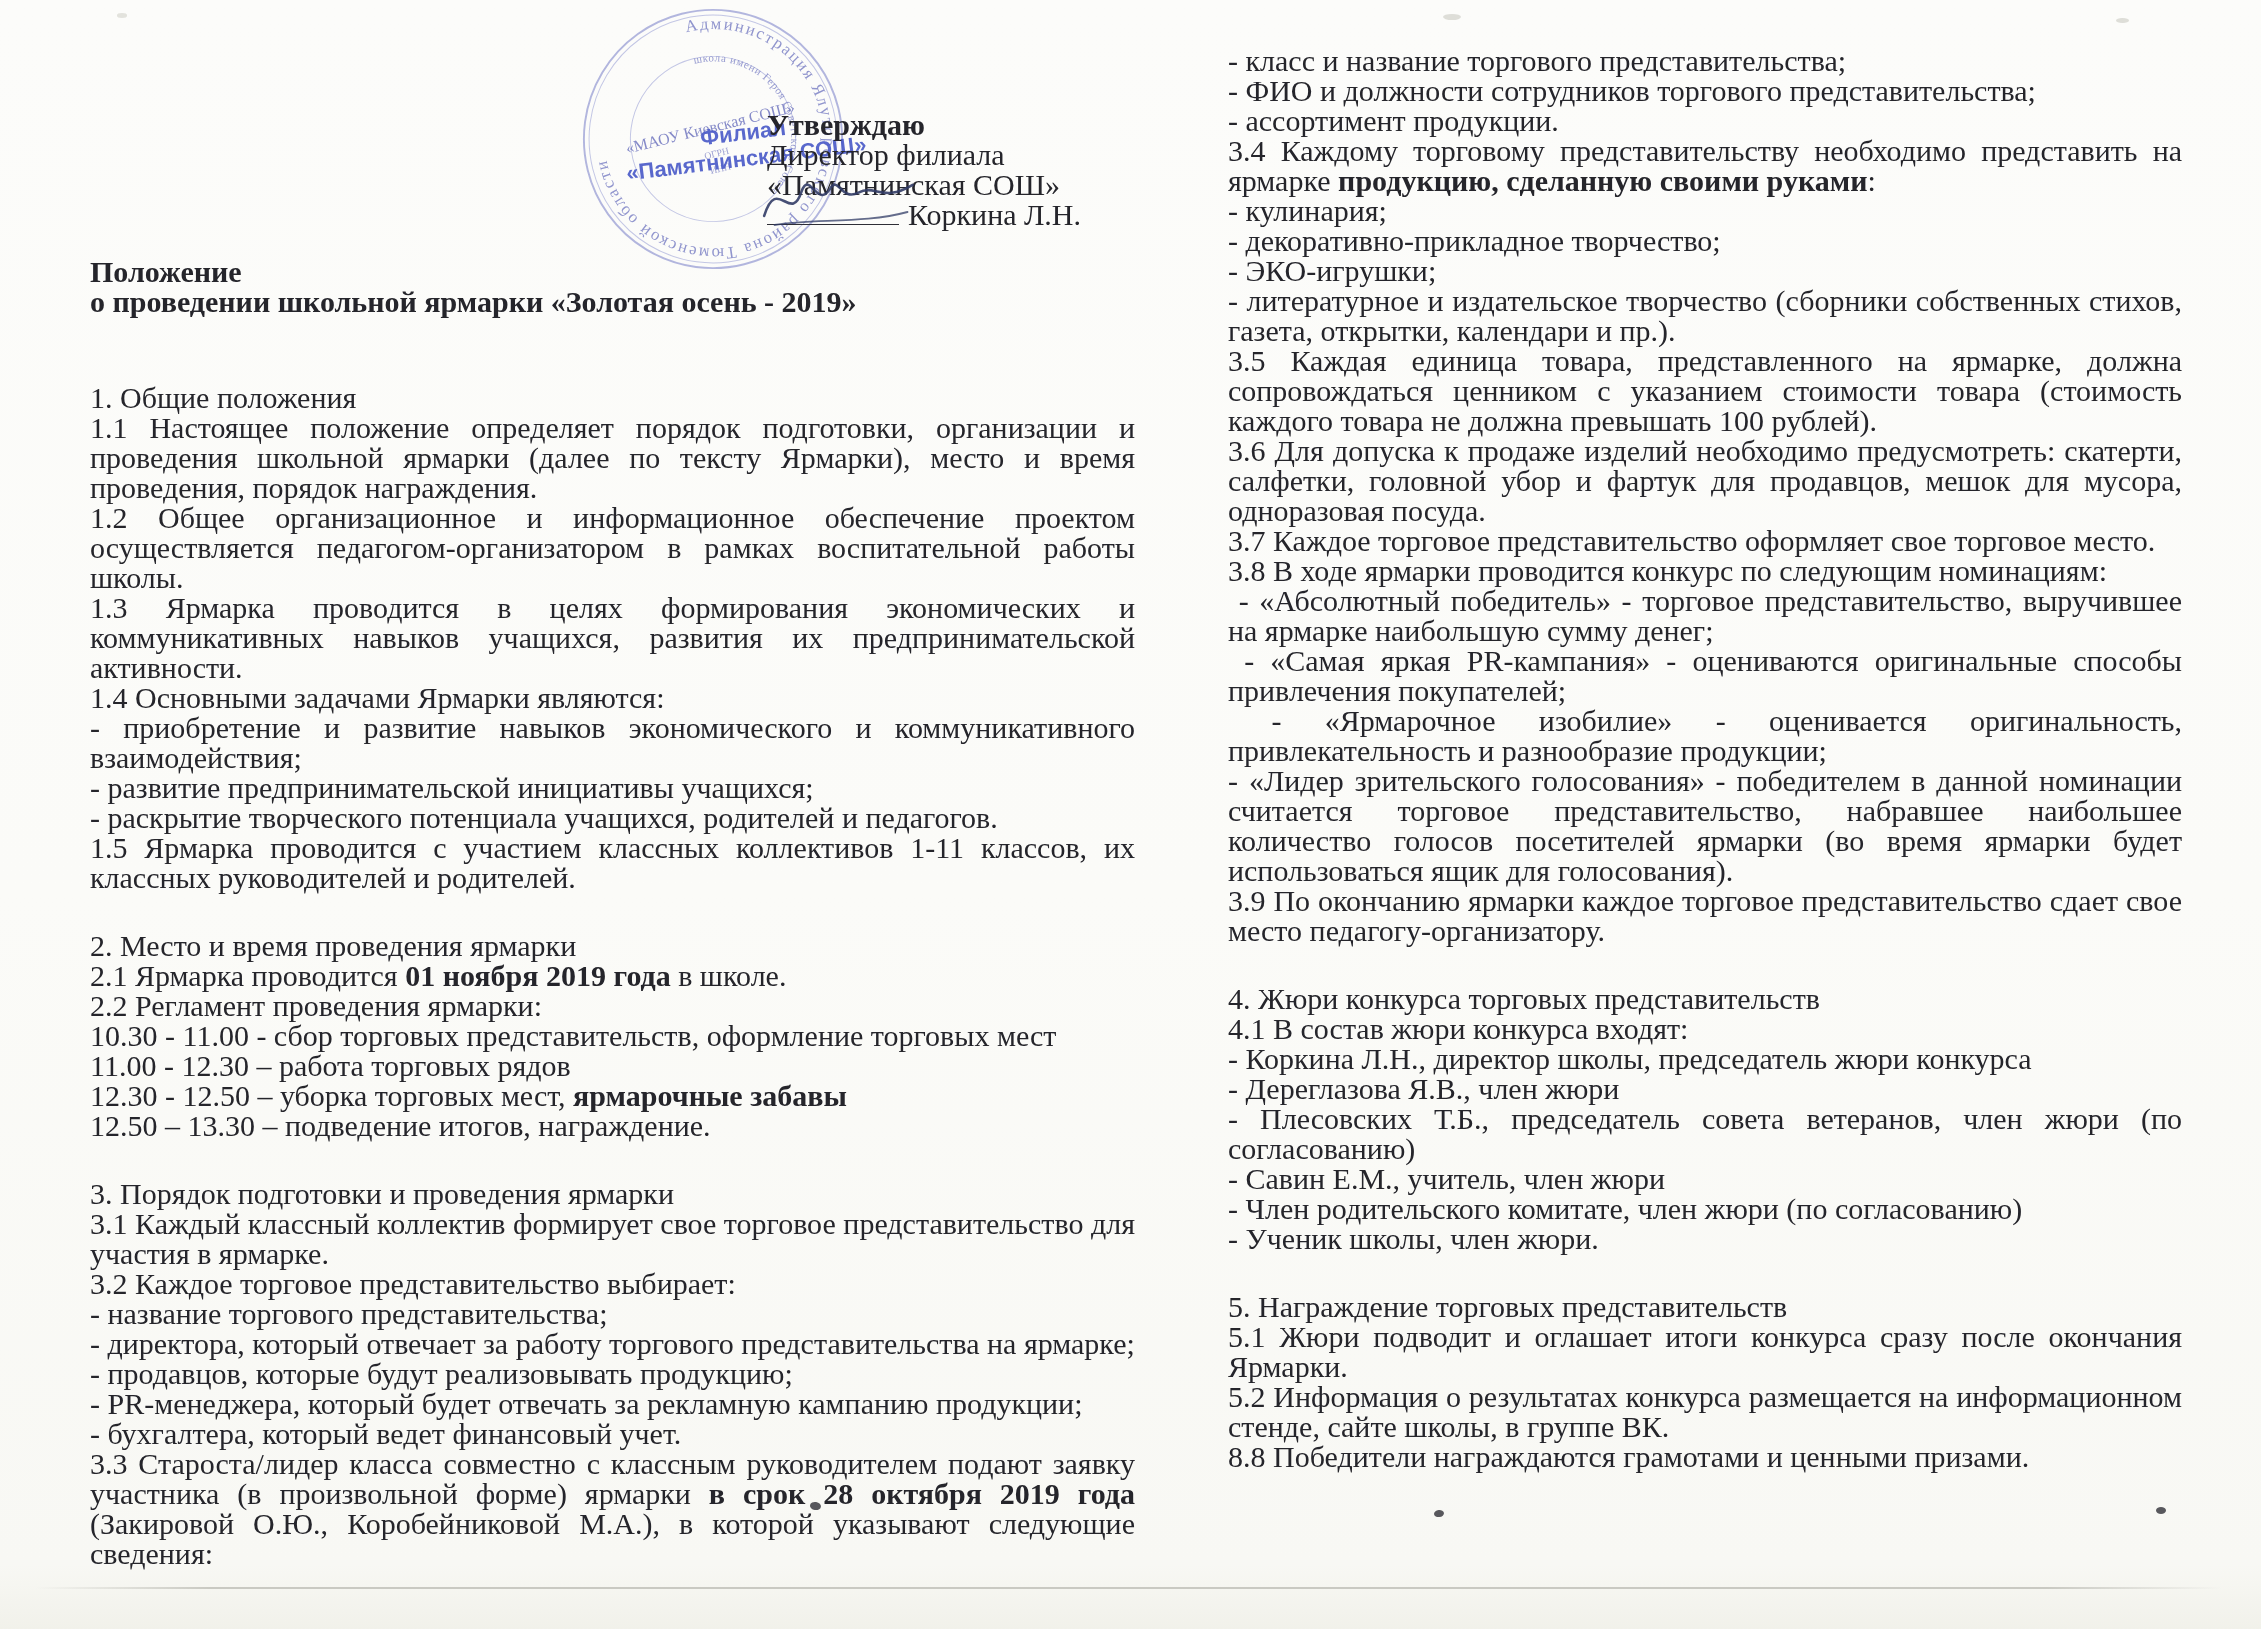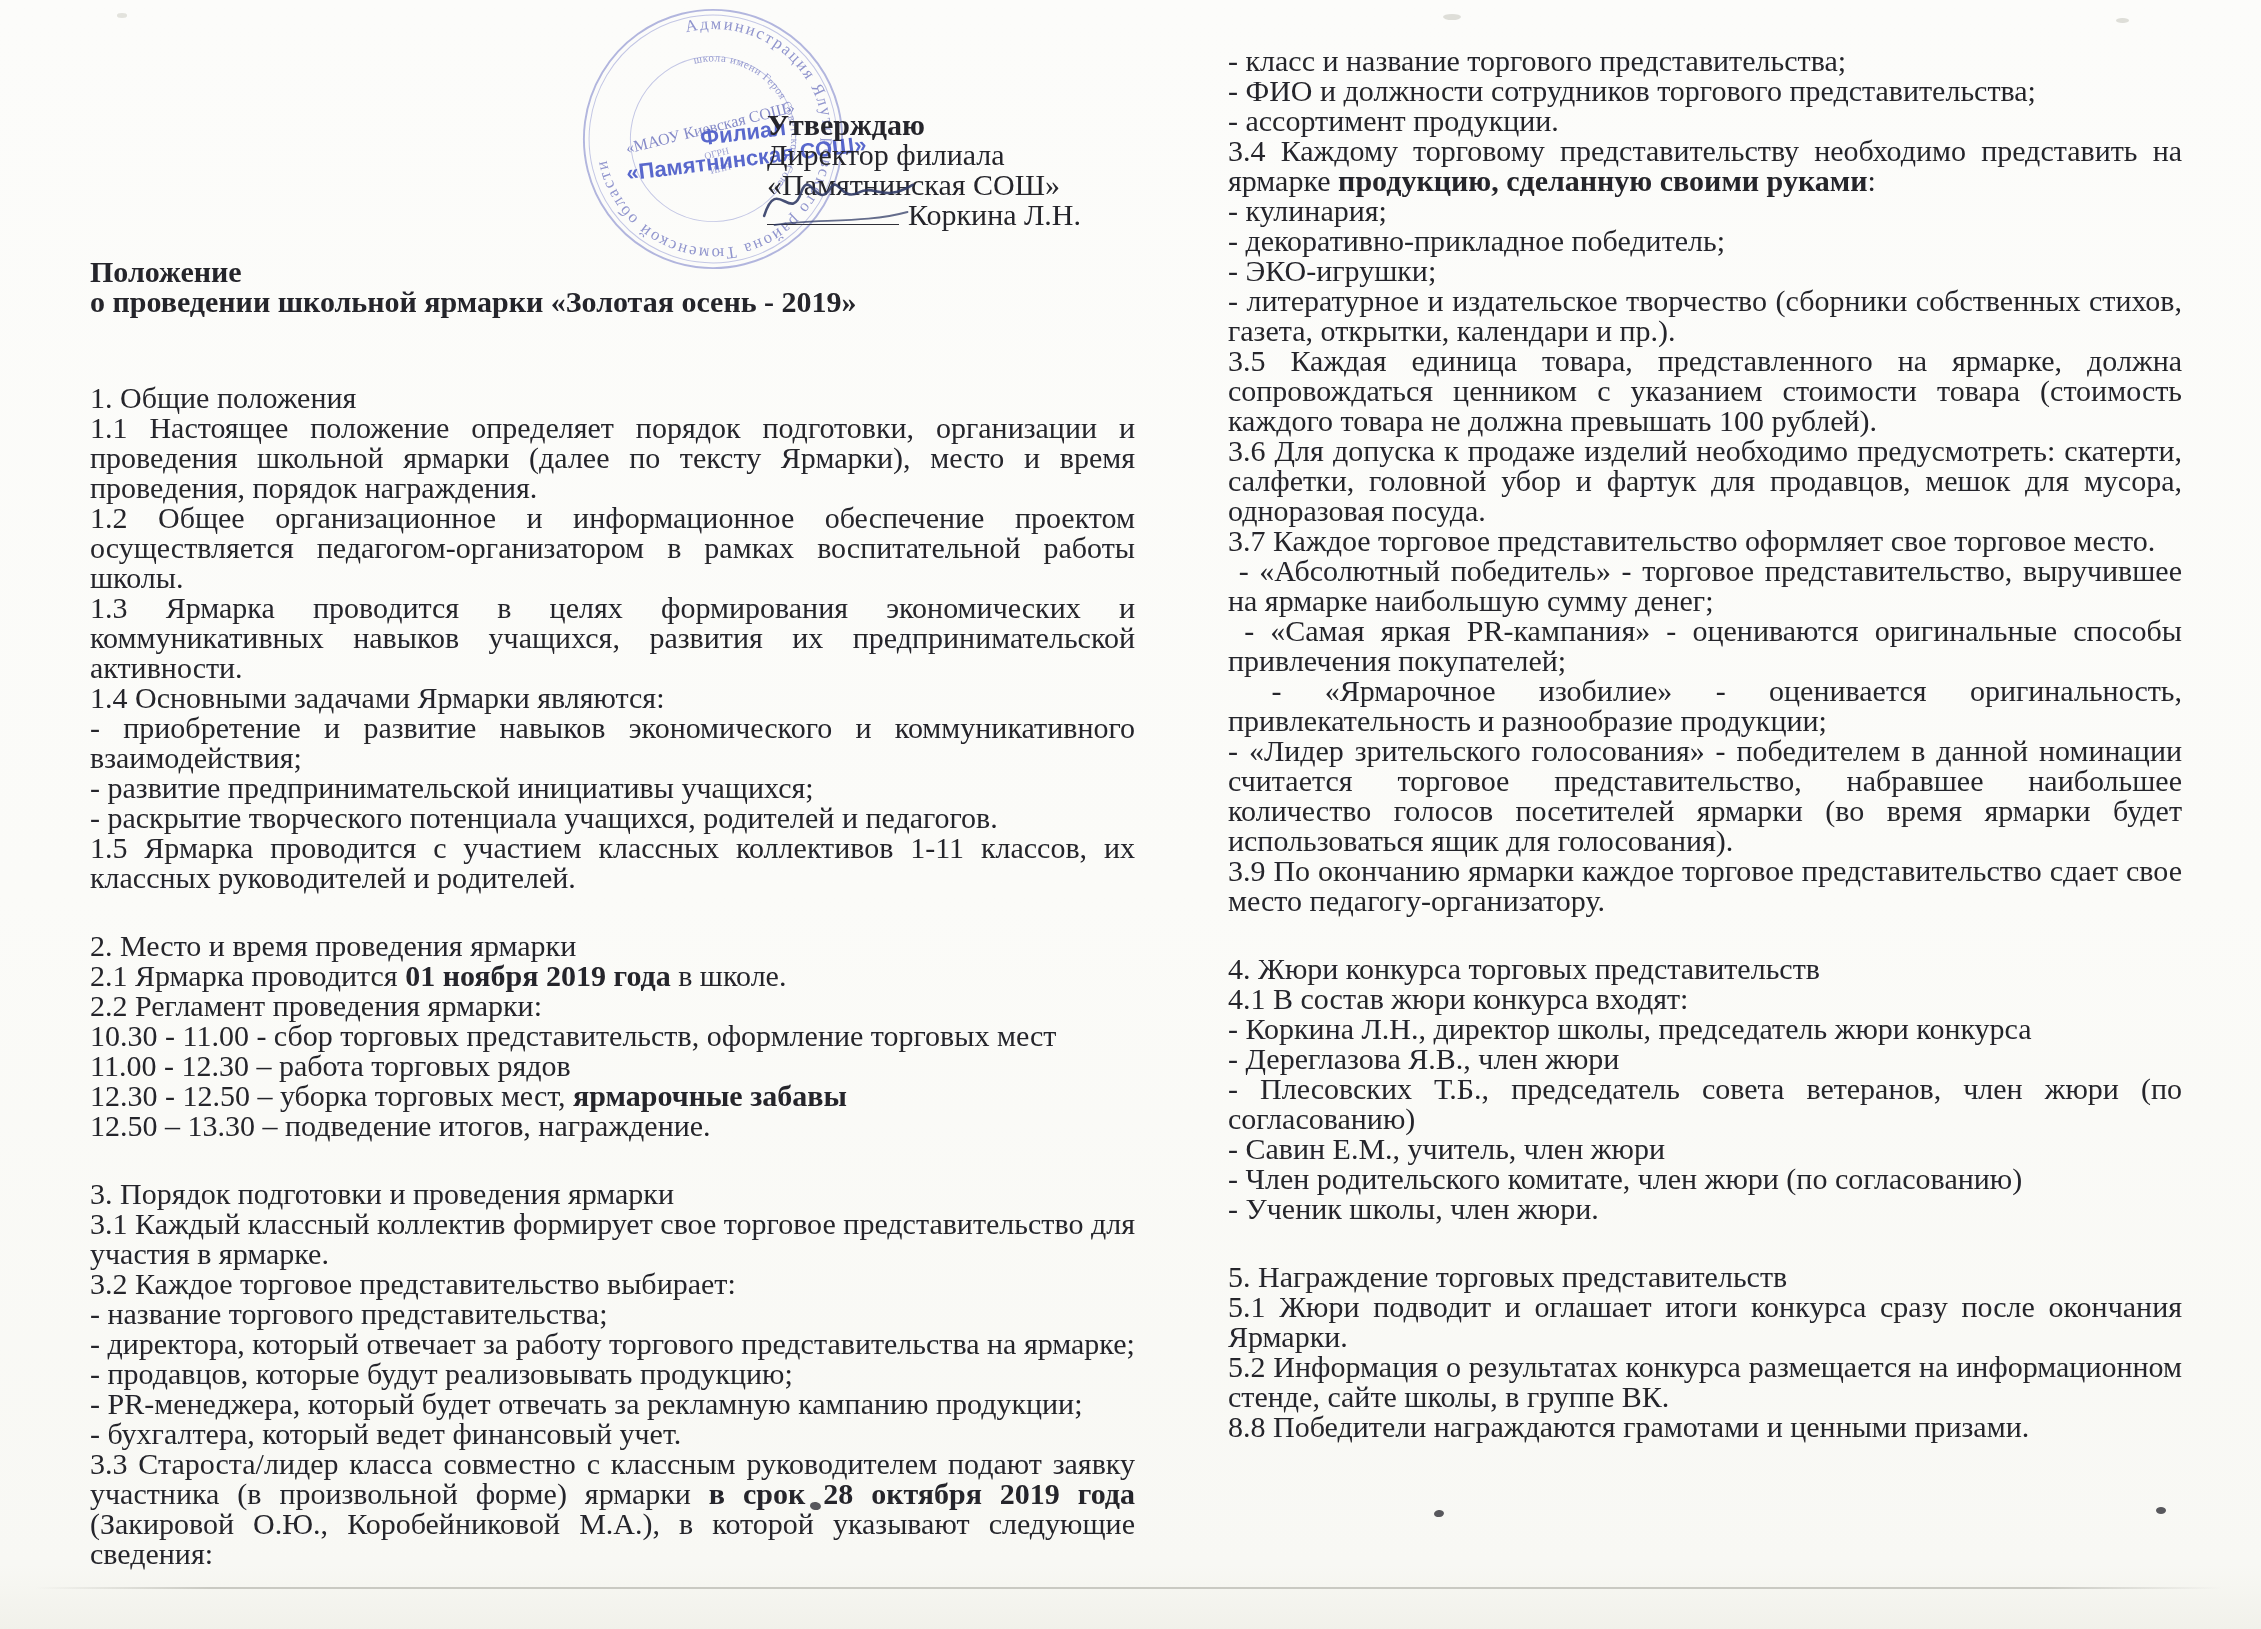--- a/index.html
+++ b/index.html
@@ -107,26 +107,27 @@
     <p class="p">- бухгалтера, который ведет финансовый учет.</p>
     <p class="p"><span>3.3 Староста/лидер класса совместно с классным руководителем подают заявку участника (в произвольной форме) ярмарки </span><b>в срок 28 октября 2019 года</b><span> (Закировой О.Ю., Коробейниковой М.А.), в которой указывают следующие сведения:</span></p>
   </div>
 
   <div class="col right-col">
     <p class="p">- класс и название торгового представительства;</p>
     <p class="p">- ФИО и должности сотрудников торгового представительства;</p>
     <p class="p">- ассортимент продукции.</p>
     <p class="p"><span>3.4 Каждому торговому представительству необходимо представить на ярмарке </span><b>продукцию, сделанную своими руками</b><span>:</span></p>
     <p class="p">- кулинария;</p>
-    <p class="p">- декоративно-прикладное победитель;</p>
+    <p class="p">- декоративно-прикладное творчество;</p>
     <p class="p">- ЭКО-игрушки;</p>
     <p class="p">- литературное и издательское творчество (сборники собственных стихов, газета, открытки, календари и пр.).</p>
     <p class="p">3.5 Каждая единица товара, представленного на ярмарке, должна сопровождаться ценником с указанием стоимости товара (стоимость каждого товара не должна превышать 100 рублей).</p>
     <p class="p">3.6 Для допуска к продаже изделий необходимо предусмотреть: скатерти, салфетки, головной убор и фартук для продавцов, мешок для мусора, одноразовая посуда.</p>
     <p class="p">3.7 Каждое торговое представительство оформляет свое торговое место.</p>
+    <p class="p">3.8 В ходе ярмарки проводится конкурс по следующим номинациям:</p>
     <p class="p">&nbsp;- «Абсолютный победитель» - торговое представительство, выручившее на ярмарке наибольшую сумму денег;</p>
     <p class="p">&nbsp;- «Самая яркая PR-кампания» - оцениваются оригинальные способы привлечения покупателей;</p>
     <p class="p">&nbsp;- «Ярмарочное изобилие» - оценивается оригинальность, привлекательность и разнообразие продукции;</p>
     <p class="p">- «Лидер зрительского голосования» - победителем в данной номинации считается торговое представительство, набравшее наибольшее количество голосов посетителей ярмарки (во время ярмарки будет использоваться ящик для голосования).</p>
     <p class="p">3.9 По окончанию ярмарки каждое торговое представительство сдает свое место педагогу-организатору.</p>
 
     <div class="h">4. Жюри конкурса торговых представительств</div>
     <p class="p">4.1 В состав жюри конкурса входят:</p>
     <p class="p">- Коркина Л.Н., директор школы, председатель жюри конкурса</p>
     <p class="p">- Дереглазова Я.В., член жюри</p>

